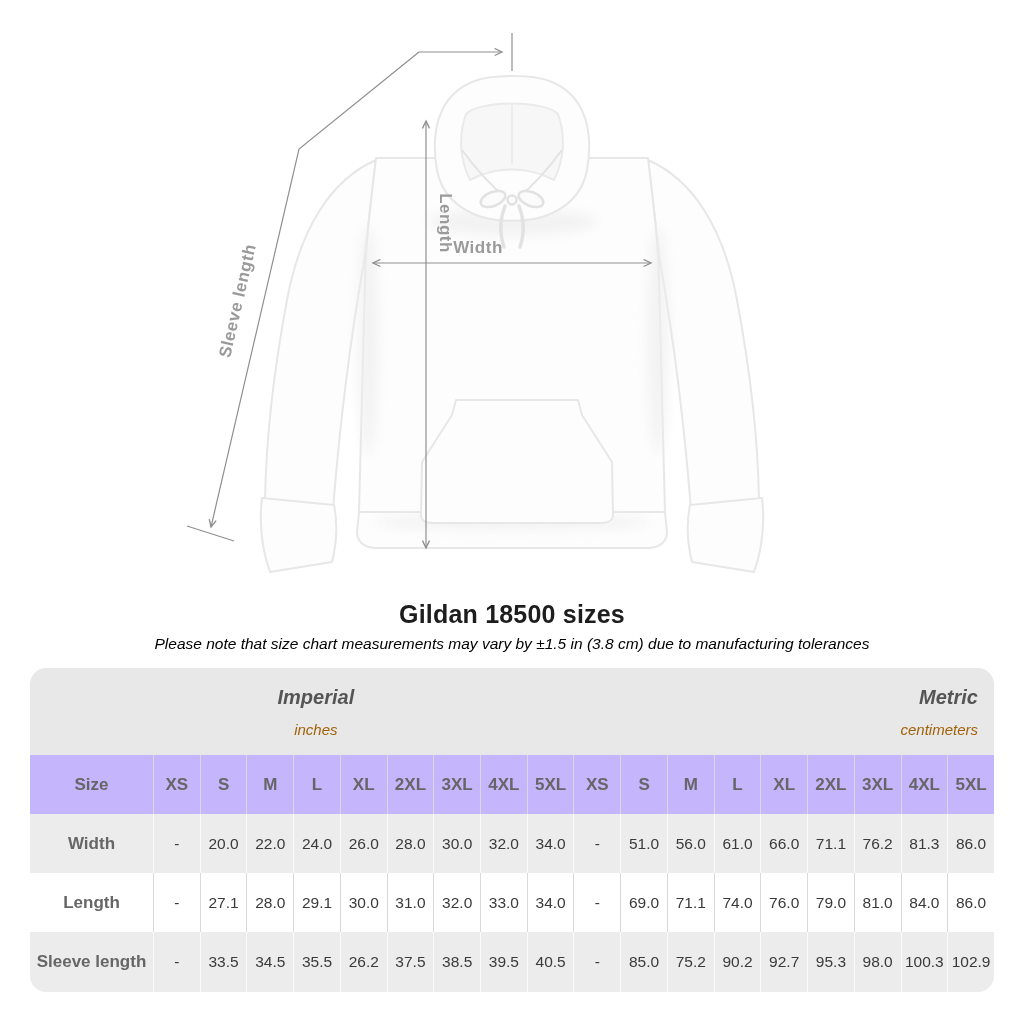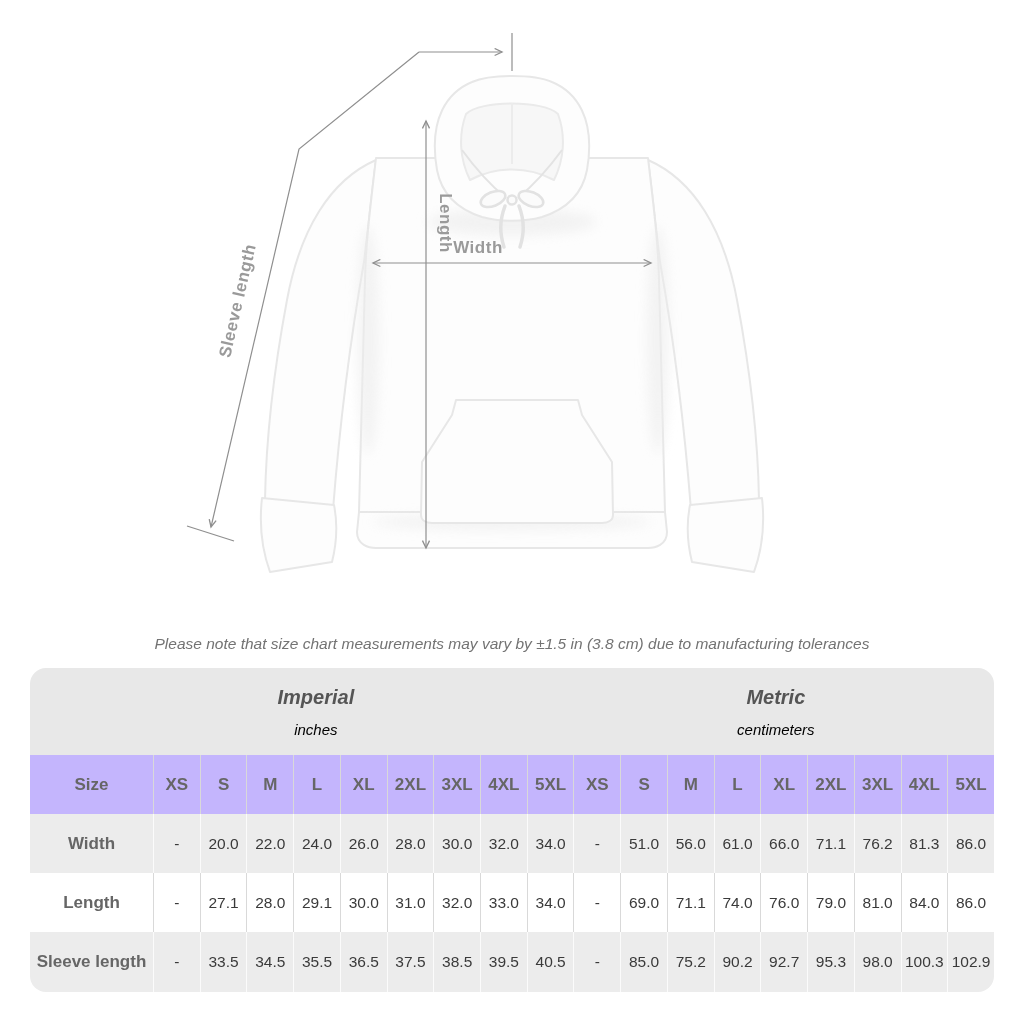--- a/index.html
+++ b/index.html
@@ -7,41 +7,41 @@
     position:relative;width:1024px;height:1024px;background:#ffffff;
     font-family:"Liberation Sans",sans-serif;overflow:hidden;
   }
   .diagram-svg{position:absolute;left:0;top:0;display:block;}
   .page-title{
     position:absolute;left:0;top:600px;width:100%;text-align:center;
     font-size:25px;font-weight:bold;color:#1d1d1d;letter-spacing:.2px;
   }
   .page-subtitle{
     position:absolute;left:0;top:635px;width:100%;text-align:center;
-    font-size:15.5px;font-style:italic;color:#737373;
+    font-size:15.5px;font-style:italic;color:#000000;
   }
   .size-table{
     position:absolute;left:30px;top:668px;width:964px;height:324px;
     border-radius:16px;overflow:hidden;background:#ffffff;
   }
   .trow{display:flex;width:100%;}
   .trow.group{height:87px;background:#e8e8e8;}
   .trow.header{height:59px;background:#c4b5fd;}
   .trow.data{height:59px;}
   .trow.data.gray{background:#ececec;}
   .trow.data.white{background:#ffffff;}
   .trow.data.last{height:60px;}
   .group-cell{
     display:flex;flex-direction:column;align-items:center;justify-content:center;
     gap:12px;box-sizing:border-box;
   }
   .group-cell.imperial{width:56.4%;padding-left:28px;}
-  .group-cell.metric{width:43.6%;padding-right:16px;}
+  .group-cell.metric{width:43.6%;padding-right:16px;align-items:flex-end;}
   .group-name{font-size:20px;font-weight:bold;font-style:italic;color:#555555;}
-  .group-unit{font-size:15px;font-style:italic;color:#000000;}
+  .group-unit{font-size:15px;font-style:italic;color:#a16207;}
   .label-cell{
     flex:0 0 123px;display:flex;align-items:center;justify-content:center;
     font-weight:bold;color:#666666;font-size:17px;
   }
   .cell{
     flex:1 1 0;display:flex;align-items:center;justify-content:center;
     font-size:15.5px;color:#3a3a3a;border-left:1px solid #d9d9d9;
     white-space:nowrap;
   }
   .trow.header .cell{font-weight:bold;color:#666666;font-size:17px;}
@@ -110,20 +110,21 @@
       <path d="M 426,121 L 426,548" marker-start="url(#arr)" marker-end="url(#arr)"></path>
       <path d="M 373,263 L 651,263" marker-start="url(#arr)" marker-end="url(#arr)"></path>
     </g>
     <g fill="#9a9a9a" font-family="Liberation Sans, sans-serif" font-size="17" font-weight="bold" letter-spacing="0.5" text-anchor="middle">
       <text x="478" y="253">Width</text>
       <text x="440" y="223" transform="rotate(90 440 223)">Length</text>
       <text x="243" y="302" transform="rotate(-77 243 302)">Sleeve length</text>
     </g>
   </svg>
 
+  <div class="page-title">Gildan 18500 sizes</div>
   <div class="page-subtitle">Please note that size chart measurements may vary by ±1.5 in (3.8 cm) due to manufacturing tolerances</div>
 
   <div class="size-table">
 
     <div class="trow group">
       <div class="group-cell imperial">
         <div class="group-name">Imperial</div>
         <div class="group-unit">inches</div>
       </div>
       <div class="group-cell metric">
@@ -145,18 +146,18 @@
     </div>
 
     <div class="trow data white">
       <div class="label-cell">Length</div>
       <div class="fill"><div class="cell">-</div><div class="cell">27.1</div><div class="cell">28.0</div><div class="cell">29.1</div><div class="cell">30.0</div><div class="cell">31.0</div><div class="cell">32.0</div><div class="cell">33.0</div><div class="cell">34.0</div></div>
       <div class="fill"><div class="cell">-</div><div class="cell">69.0</div><div class="cell">71.1</div><div class="cell">74.0</div><div class="cell">76.0</div><div class="cell">79.0</div><div class="cell">81.0</div><div class="cell">84.0</div><div class="cell">86.0</div></div>
     </div>
 
     <div class="trow data gray last">
       <div class="label-cell">Sleeve length</div>
-      <div class="fill"><div class="cell">-</div><div class="cell">33.5</div><div class="cell">34.5</div><div class="cell">35.5</div><div class="cell">36.5</div><div class="cell">37.5</div><div class="cell">38.5</div><div class="cell">39.5</div><div class="cell">40.5</div></div>
+      <div class="fill"><div class="cell">-</div><div class="cell">33.5</div><div class="cell">34.5</div><div class="cell">35.5</div><div class="cell">26.2</div><div class="cell">37.5</div><div class="cell">38.5</div><div class="cell">39.5</div><div class="cell">40.5</div></div>
       <div class="fill"><div class="cell">-</div><div class="cell">85.0</div><div class="cell">75.2</div><div class="cell">90.2</div><div class="cell">92.7</div><div class="cell">95.3</div><div class="cell">98.0</div><div class="cell">100.3</div><div class="cell">102.9</div></div>
     </div>
 
   </div>
 </div>
 
 </body></html>

